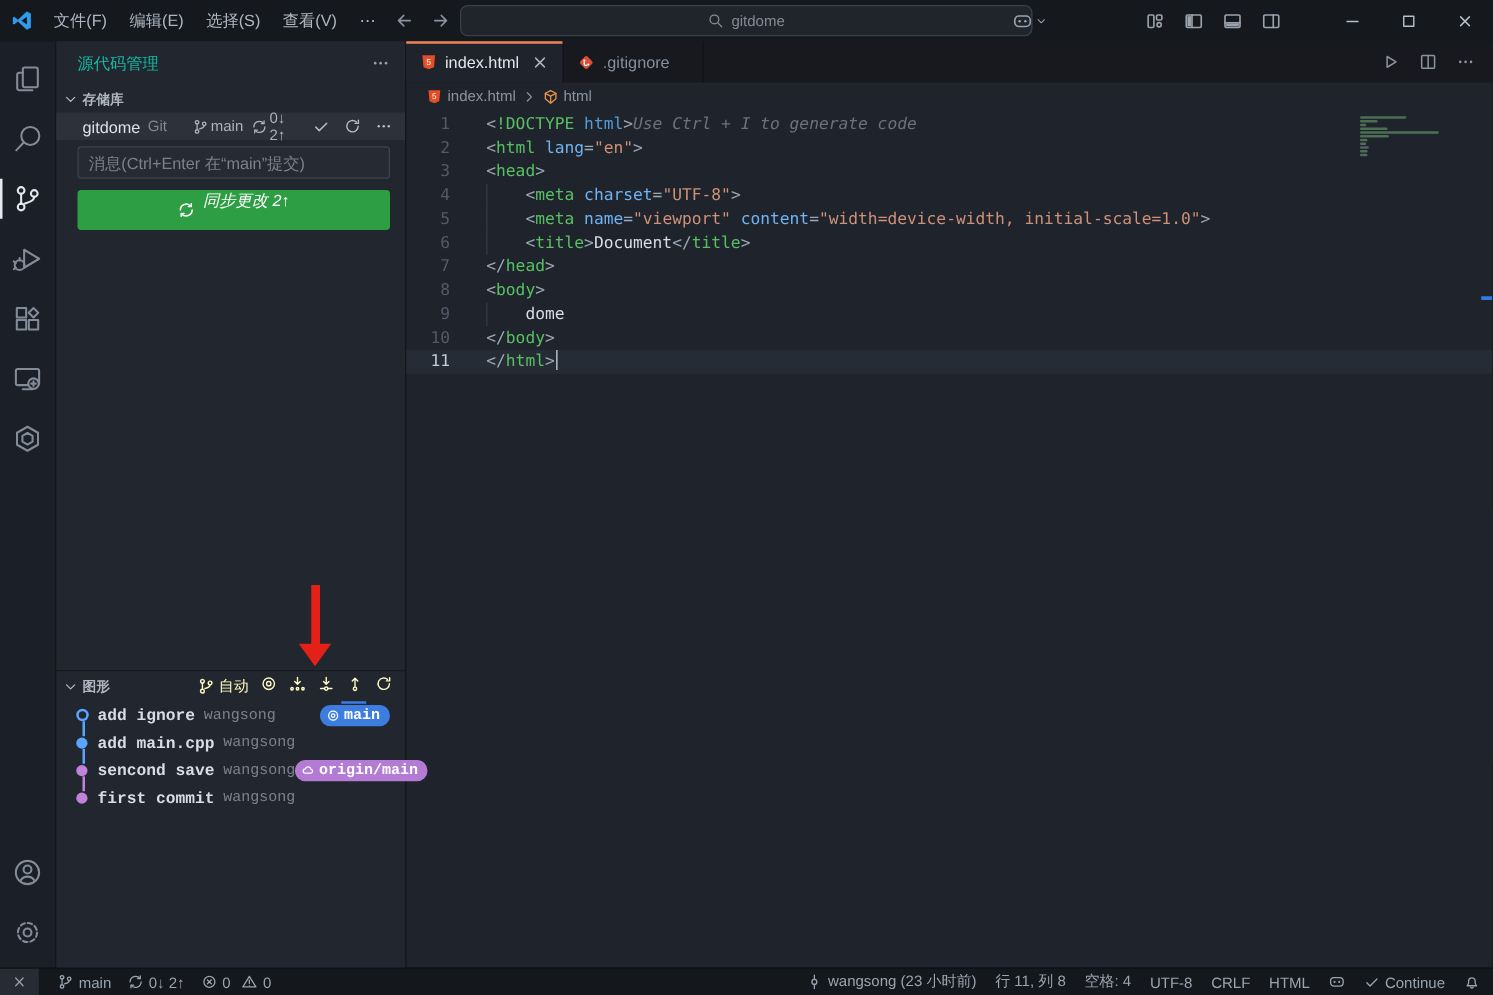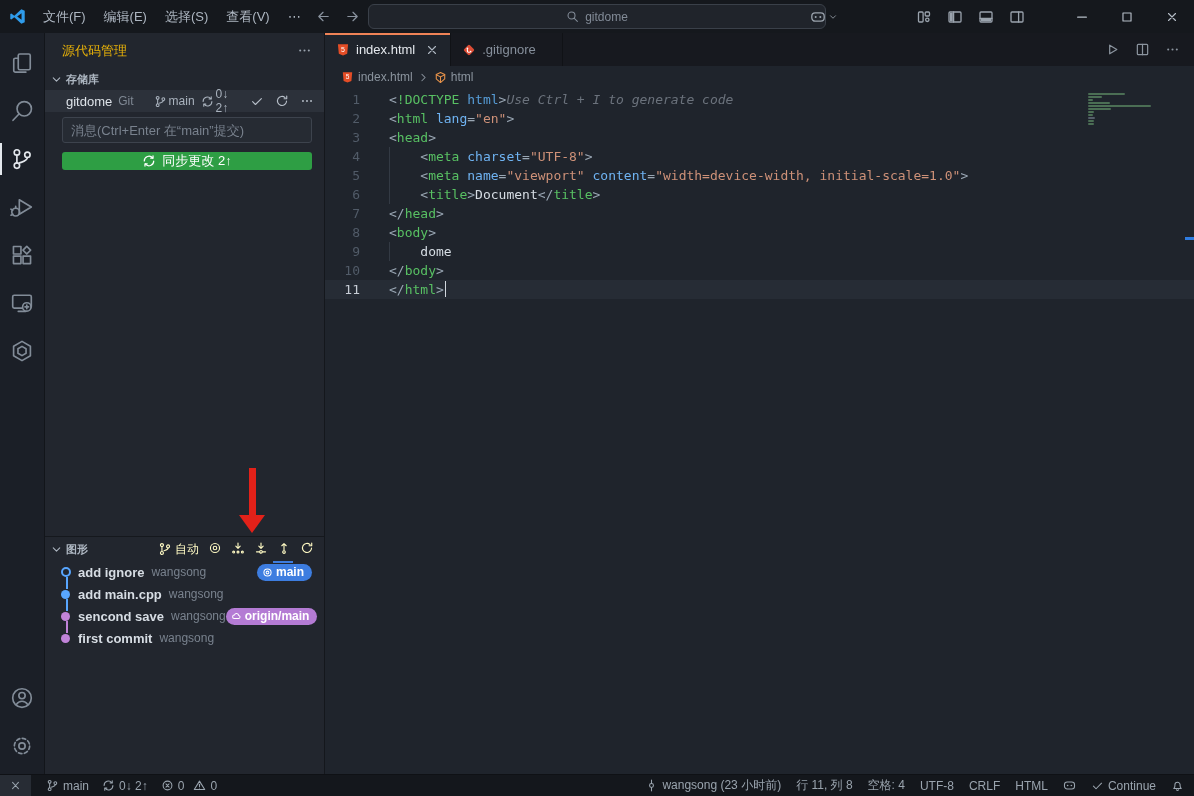--- a/index.html
+++ b/index.html
@@ -41,45 +41,45 @@
     padding-top:6px; color:#828c98; border-right:1px solid #12151a; }
   .ab-item { width:45px; height:48px; display:flex; align-items:center; justify-content:center; position:relative; }
   .ab-item svg { width:24px; height:24px; stroke-width:1.1; }
   .ab-item.active { color:#e4e8ed; }
   .ab-item.active::before { content:""; position:absolute; left:0; top:8px; bottom:8px; width:2px; background:#e4e8ed; }
   .ab-bottom { margin-top:auto; padding-bottom:4px; }
 
   
   .sidebar { width:280px; background:#22262e; display:flex; flex-direction:column; position:relative;
     border-right:1px solid #14171c; color:#c2cad3; }
-  .sb-header { height:35px; display:flex; align-items:center; padding:0 12px 0 17px; font-size:13px; color:#eab308; }
+  .sb-header { height:35px; display:flex; align-items:center; padding:0 12px 0 17px; font-size:13px; color:#14b8a6; }
   .sb-header .more { margin-left:auto; color:#9aa3ad; }
   .sb-header .more svg { width:15px; height:15px; }
   .sec-head { height:22px; display:flex; align-items:center; gap:3px; padding-left:5px;
     font-size:11px; font-weight:bold; color:#aeb7c2; }
   .sec-head .icon svg { width:13px; height:13px; }
   .repo-row { height:22px; background:#2c313a; display:flex; align-items:center; gap:6px; padding:0 10px 0 21px; font-size:12px; }
   .repo-name { color:#dde2e8; font-size:13px; }
   .repo-scm { color:#7f8894; }
   .repo-branch { display:flex; align-items:center; gap:2px; margin-left:14px; color:#aab3be; }
   .repo-sync { display:flex; align-items:center; gap:2px; color:#aab3be; }
   .repo-row .icon svg { width:13px; height:13px; }
   .repo-actions { margin-left:auto; display:flex; gap:11px; color:#b6bec8; }
   .repo-actions .icon svg { width:14px; height:14px; }
   .commit-input { margin:5px 13px 0 17px; height:26px; background:#262b33; border:1px solid #3d434d;
     border-radius:3px; color:#79828e; font-size:13px; padding:0 8px; width:250px;
     font-family:"Liberation Sans","DejaVu Sans",sans-serif; }
   .commit-input::placeholder { color:#79828e; }
-  .sync-btn { margin:9px 13px 0 17px; height:18px; width:250px; background:var(--button-green,#2e9e44); border:none;
-    border-radius:3px; color:#fff; font-size:13px; display:flex; align-items:center; justify-content:center; gap:6px;
-    font-family:"Liberation Sans","DejaVu Sans",sans-serif; }
+  .sync-btn { margin:9px 13px 0 17px; height:32px; width:250px; background:var(--button-green,#2e9e44); border:none;
+    border-radius:3px; color:#fff; font-size:13px; display:flex; justify-content:center; gap:6px;
+    font-family:"Liberation Sans","DejaVu Sans",sans-serif;font-style:italic; }
   .sync-btn .icon svg { width:14px; height:14px; stroke-width:1.4; }
 
   
-  .graph-panel { position:absolute; left:0; right:0; top:503px; bottom:0; border-top:1px solid #15181d; }
+  .graph-panel { position:absolute; left:0; right:0; top:503px; bottom:0; border-top:1px solid #15181d;font-family:Liberation Mono, monospace; }
   .graph-head { height:24px; display:flex; align-items:center; gap:3px; padding:0 10px 0 5px;
     font-size:11px; font-weight:bold; color:#aeb7c2; position:relative; }
   .graph-head .icon svg { width:13px; height:13px; }
   .graph-tools { margin-left:auto; display:flex; align-items:center; gap:9px; color:#fef9c3; font-weight:normal; font-size:12px; }
   .graph-tools .icon svg { width:14px; height:14px; }
   .graph-tools .tool-auto { display:flex; align-items:center; gap:3px; }
   .progress-chip { position:absolute; left:228px; bottom:-2px; width:20px; height:2px; background:#3d7de0; }
   .commit-list { position:relative; }
   .commit-row { height:22px; display:flex; align-items:center; padding:0 12px 0 16px; font-size:13px; }
   .commit-dot { width:14px; flex:0 0 14px; display:flex; align-items:center; justify-content:flex-start; }

